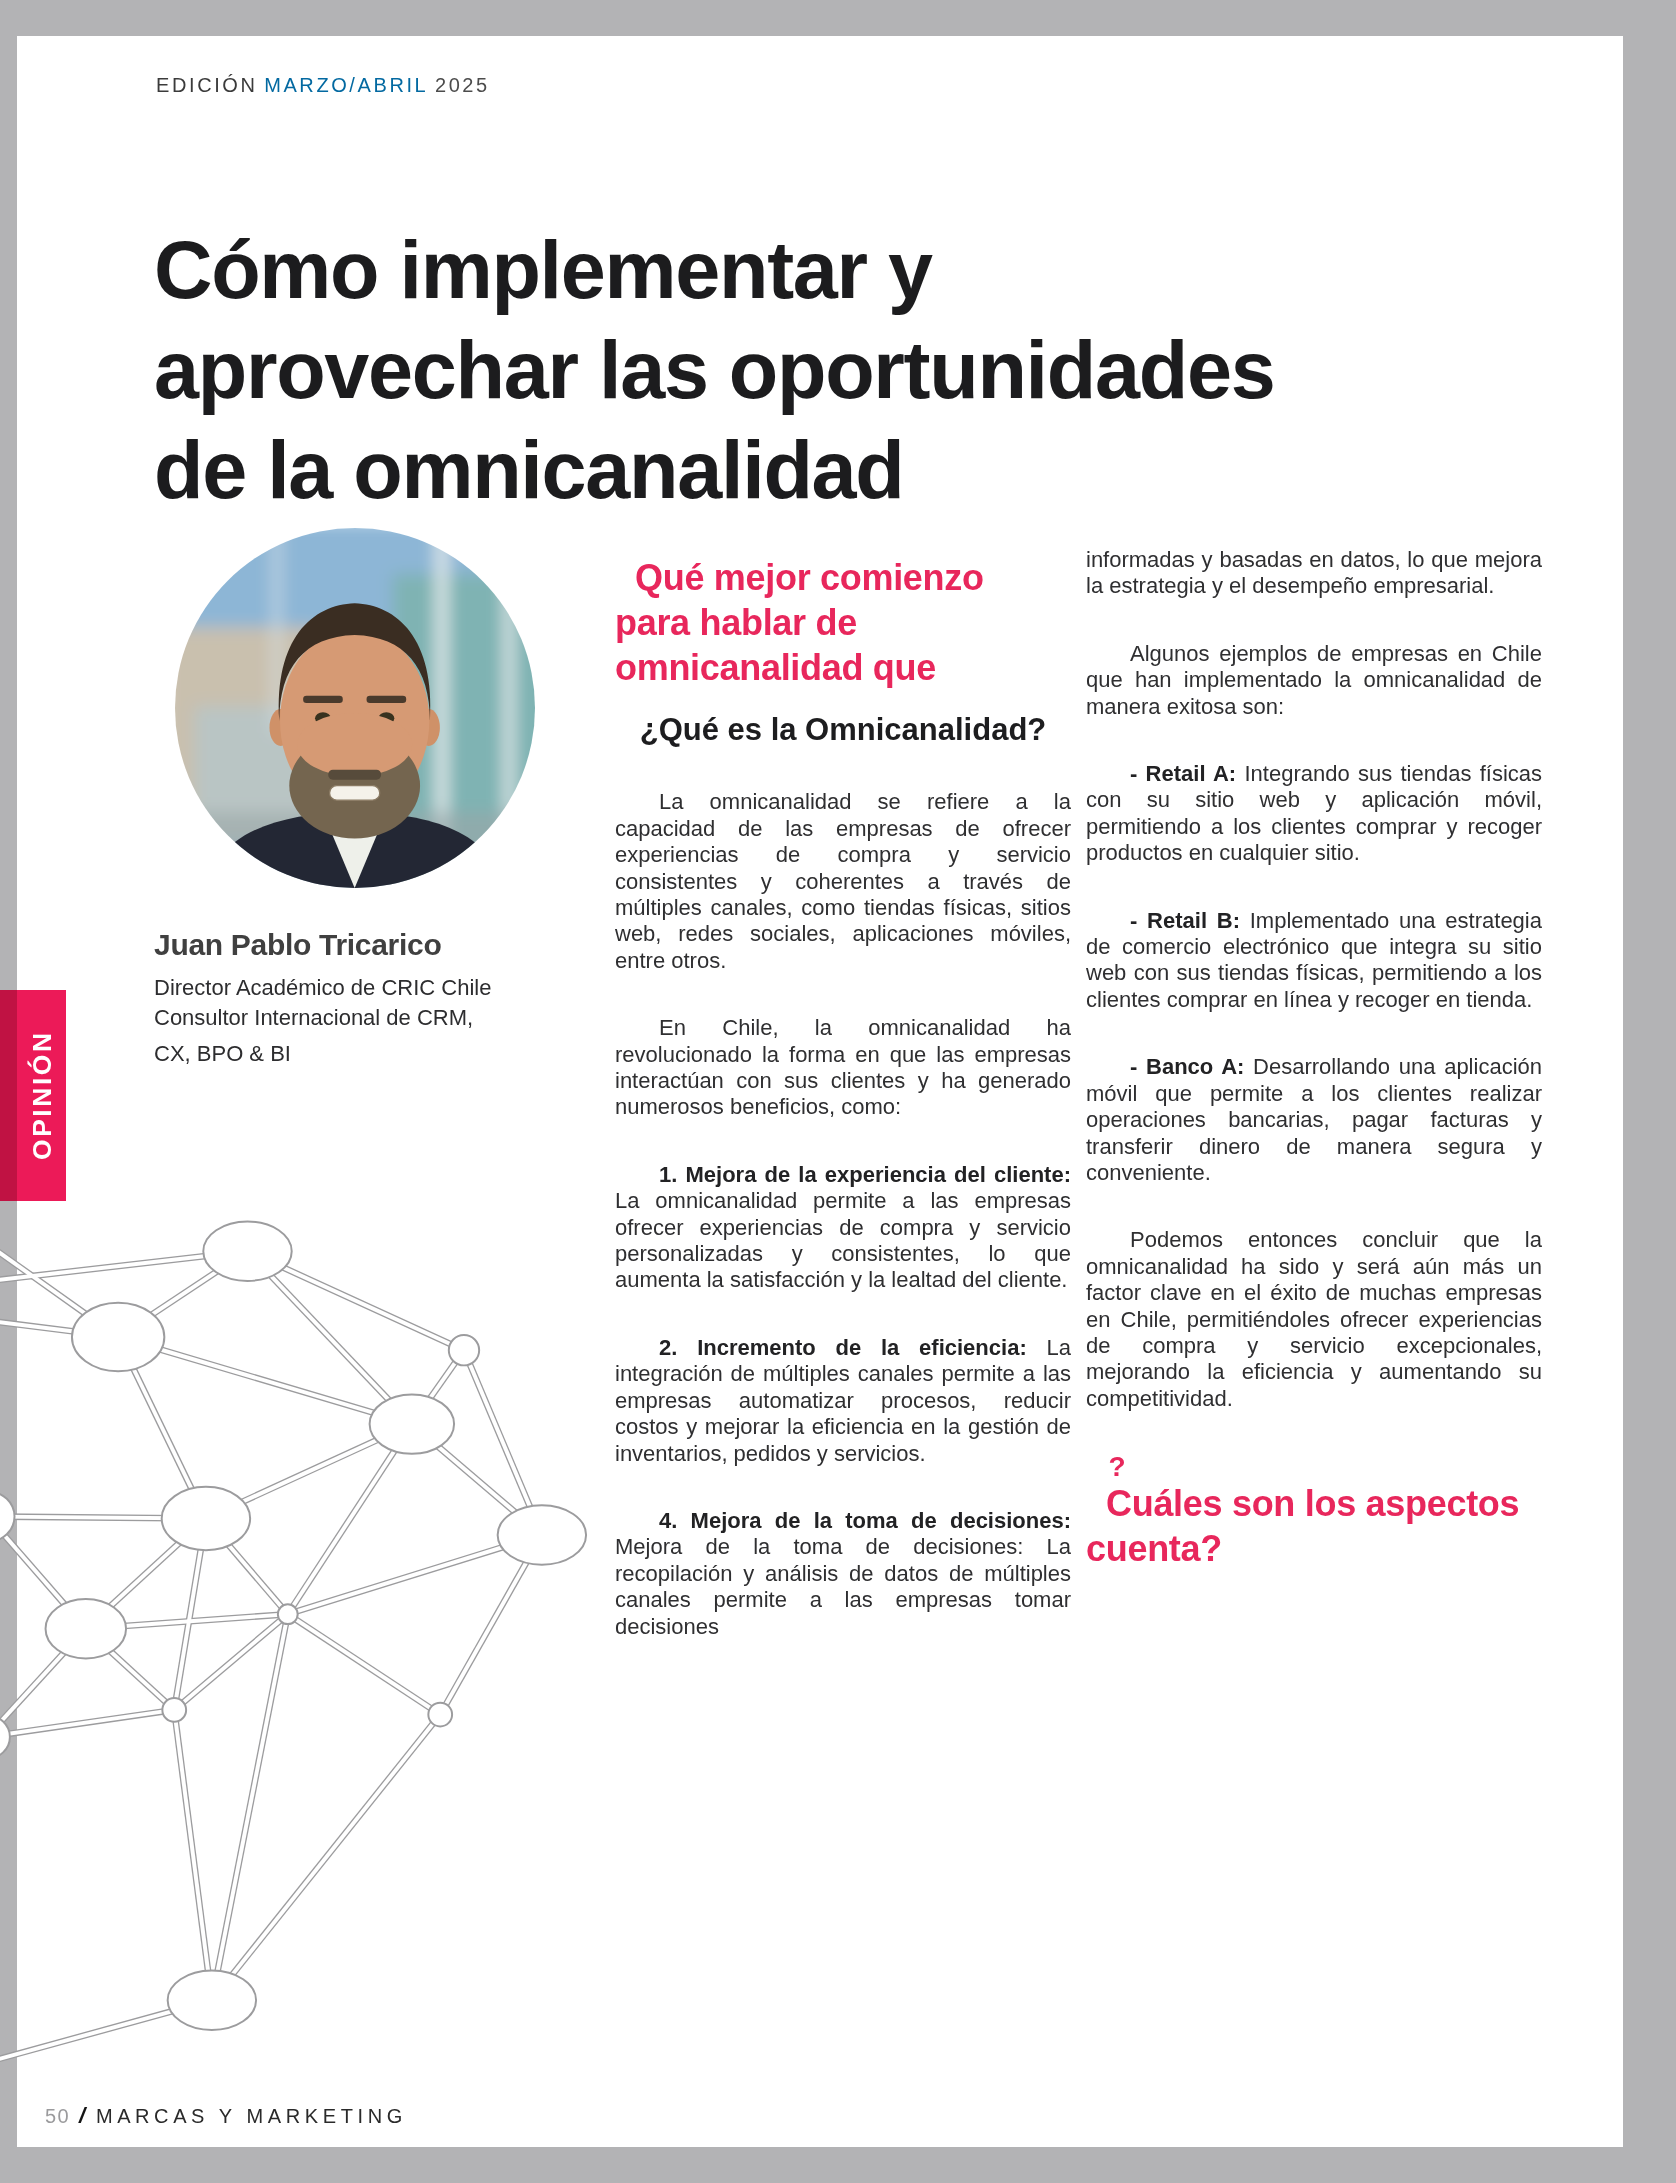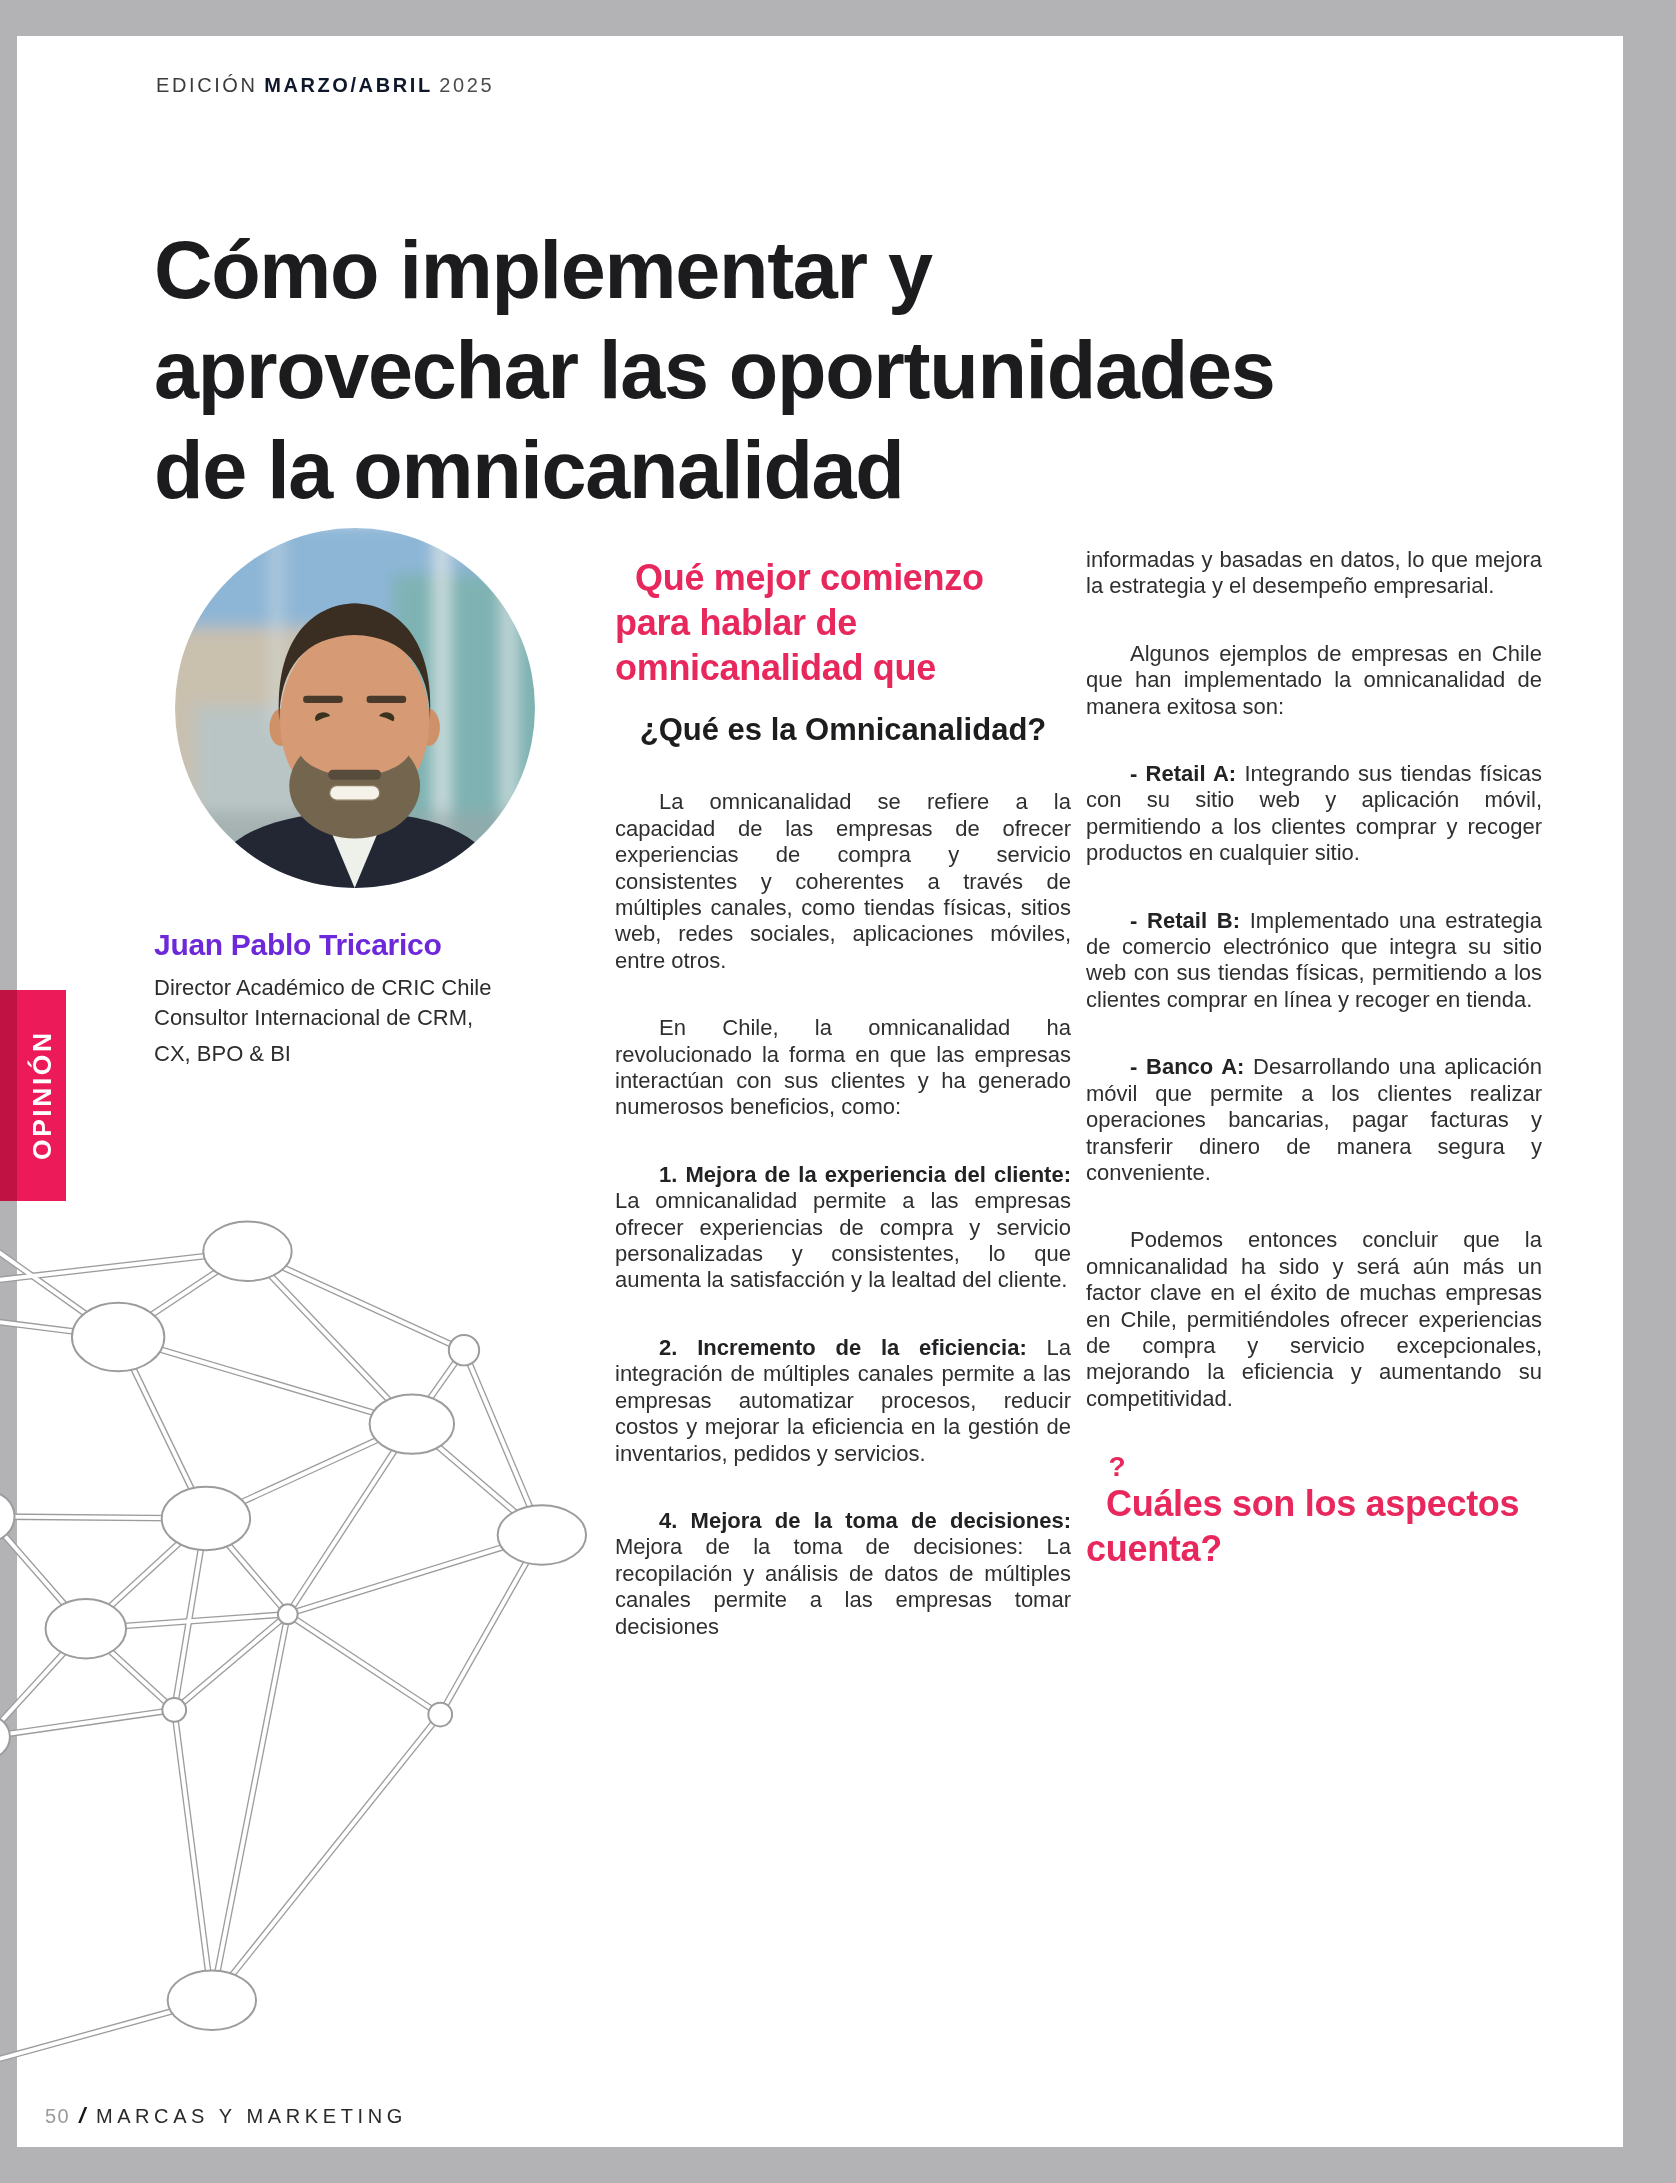--- a/index.html
+++ b/index.html
@@ -7,36 +7,36 @@
         font-family:"Liberation Sans",sans-serif;color:#2f2f31;}
 
   
   .frame-top{position:absolute;left:0;top:0;width:1676px;height:36px;background:#b3b3b5;z-index:1;}
   .frame-left{position:absolute;left:0;top:0;width:16.5px;height:2183px;background:#b3b3b5;z-index:1;}
   .frame-right{position:absolute;right:0;top:0;width:53px;height:2183px;background:#b3b3b5;z-index:1;}
   .frame-bottom{position:absolute;left:0;bottom:0;width:1676px;height:36px;background:#b3b3b5;z-index:4;}
 
   
   .kicker{position:absolute;left:156px;top:74px;font-size:20px;letter-spacing:2.6px;color:#3b3b3b;z-index:5;}
-  .kicker .bold{font-weight:700;color:#0f172a;}
+  .kicker .bold{font-weight:400;color:#0369a1;}
   .kicker .year{color:#4c4c4c;}
   .kicker span{margin-right:6.6px;}
 
   
   .title{position:absolute;left:154px;top:166px;width:1386px;z-index:5;
          font-size:81px;line-height:100px;font-weight:800;letter-spacing:-1.3px;color:#1c1c1e;}
 
   
   .photo{position:absolute;left:175px;top:528px;width:360px;height:360px;border-radius:50%;
          overflow:hidden;z-index:5;}
   .photo svg{display:block;}
 
   
   .author{position:absolute;left:154px;top:928px;width:436px;z-index:5;}
-  .author .name{font-size:30px;font-weight:800;letter-spacing:-0.3px;color:#6d28d9;margin:0 0 10.6px 0;}
+  .author .name{font-size:30px;font-weight:800;letter-spacing:-0.3px;color:#404040;margin:0 0 10.6px 0;}
   .author .role{font-size:22px;line-height:30px;color:#2d2d2f;margin:0;}
   .author .role.gap{margin-top:6.6px;}
 
   
   .opinion-tab{position:absolute;left:0;top:990px;width:66px;height:211px;background:#ec1a58;z-index:3;}
   .opinion-tab::before{content:"";position:absolute;left:0;top:0;width:16.5px;height:100%;background:#c01243;}
   .opinion-tab .label{position:absolute;left:16.5px;top:0;width:50px;height:100%;
          display:flex;align-items:center;justify-content:center;
          writing-mode:vertical-rl;transform:rotate(180deg);
          color:#ffffff;font-size:26.4px;font-weight:800;letter-spacing:2.6px;}

